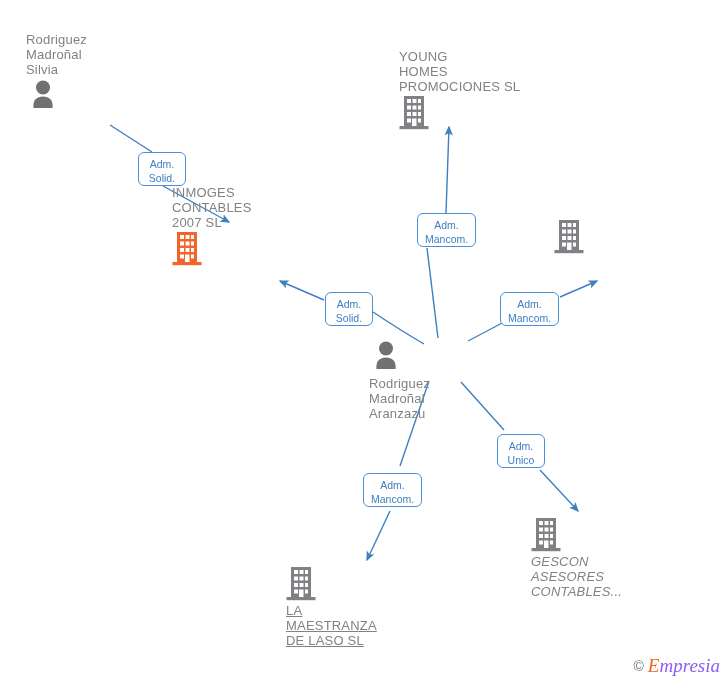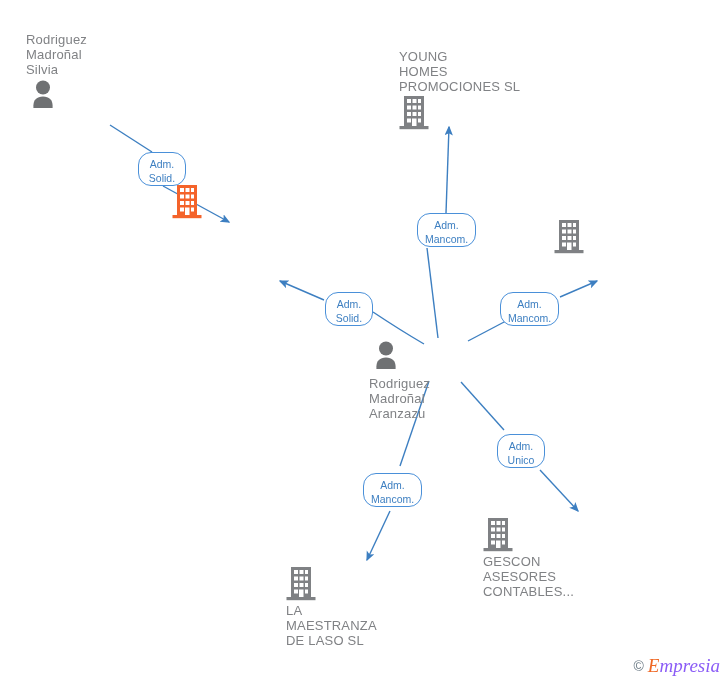--- a/index.html
+++ b/index.html
@@ -44,21 +44,21 @@
     display: block;
     height: 34px;
     line-height: 34px;
   }
   .node.label-above .caption { margin-bottom: 2px; }
   .node.label-below .caption { margin-top: 2px; }
 
   .edge-label {
     position: absolute;
     border: 1.3px solid #4a90d9;
-    border-radius: 13px;
+    border-radius: 6px;
     background: #ffffff;
     color: #3d7fc1;
     font-size: 10.5px;
     line-height: 14px;
     text-align: center;
     padding: 4px 7px 5px 7px;
     white-space: pre-line;
     box-sizing: border-box;
   }
   .watermark {
@@ -114,20 +114,23 @@
 Silvia</span>
     <span class="glyph">
       <svg width="34" height="30" viewBox="0 0 34 30" xmlns="http://www.w3.org/2000/svg">
         <circle cx="17" cy="8.5" r="7" fill="#6f7173"></circle>
         <path d="M17 17.5c-6.2 0-9.6 3.6-9.6 9.1V29h19.2v-2.4c0-5.5-3.4-9.1-9.6-9.1z" fill="#6f7173"></path>
       </svg>
     </span>
   </div>
 
   <div class="node label-above" style="left:247px; top:185px;">
+    <span class="caption">INMOGES
+CONTABLES
+2007  SL</span>
     <span class="glyph">
       <svg width="30" height="34" viewBox="0 0 30 34" xmlns="http://www.w3.org/2000/svg">
         <g fill="#f4632a">
           <rect x="5" y="0" width="20" height="30"></rect>
           <rect x="0.5" y="30" width="29" height="3.2"></rect>
         </g>
         <g fill="#ffffff">
           <rect x="8" y="3" width="4" height="4"></rect>
           <rect x="13.5" y="3" width="4" height="4"></rect>
           <rect x="19" y="3" width="3" height="4"></rect>
@@ -203,21 +206,21 @@
       <svg width="34" height="30" viewBox="0 0 34 30" xmlns="http://www.w3.org/2000/svg">
         <circle cx="17" cy="8.5" r="7" fill="#6f7173"></circle>
         <path d="M17 17.5c-6.2 0-9.6 3.6-9.6 9.1V29h19.2v-2.4c0-5.5-3.4-9.1-9.6-9.1z" fill="#6f7173"></path>
       </svg>
     </span>
     <span class="caption">Rodriguez
 Madroñal
 Aranzazu</span>
   </div>
 
-  <div class="node label-below" style="left:558px; top:518px;">
+  <div class="node label-below" style="left:606px; top:518px;font-style:italic;">
     <span class="glyph">
       <svg width="30" height="34" viewBox="0 0 30 34" xmlns="http://www.w3.org/2000/svg">
         <g fill="#7f8184">
           <rect x="5" y="0" width="20" height="30"></rect>
           <rect x="0.5" y="30" width="29" height="3.2"></rect>
         </g>
         <g fill="#ffffff">
           <rect x="8" y="3" width="4" height="4"></rect>
           <rect x="13.5" y="3" width="4" height="4"></rect>
           <rect x="19" y="3" width="3" height="4"></rect>
@@ -231,21 +234,21 @@
           <rect x="19" y="22.5" width="3" height="4"></rect>
           <rect x="13" y="22.5" width="4.5" height="7.5"></rect>
         </g>
       </svg>
     </span>
     <span class="caption">GESCON
 ASESORES
 CONTABLES...</span>
   </div>
 
-  <div class="node label-below" style="left:361px; top:567px;">
+  <div class="node label-below" style="left:361px; top:567px;text-decoration:underline;">
     <span class="glyph">
       <svg width="30" height="34" viewBox="0 0 30 34" xmlns="http://www.w3.org/2000/svg">
         <g fill="#7f8184">
           <rect x="5" y="0" width="20" height="30"></rect>
           <rect x="0.5" y="30" width="29" height="3.2"></rect>
         </g>
         <g fill="#ffffff">
           <rect x="8" y="3" width="4" height="4"></rect>
           <rect x="13.5" y="3" width="4" height="4"></rect>
           <rect x="19" y="3" width="3" height="4"></rect>

